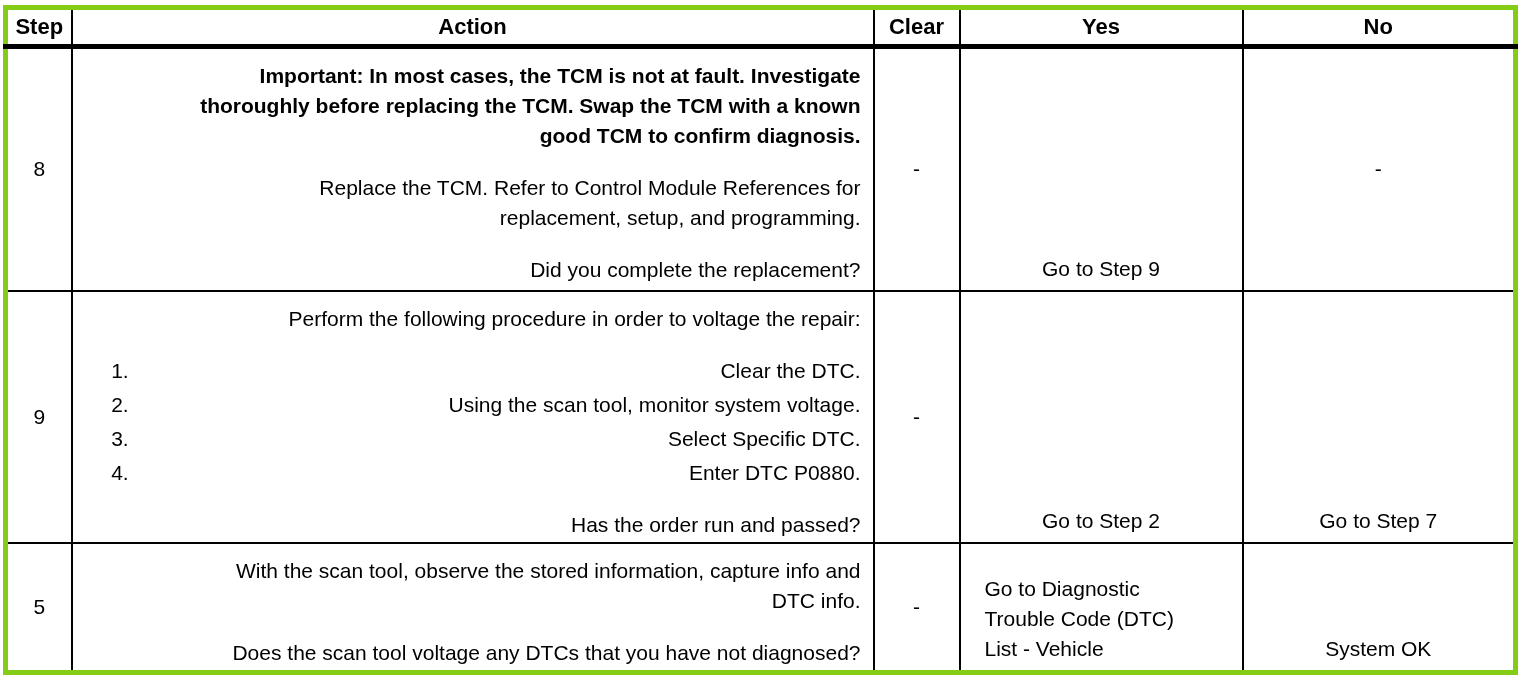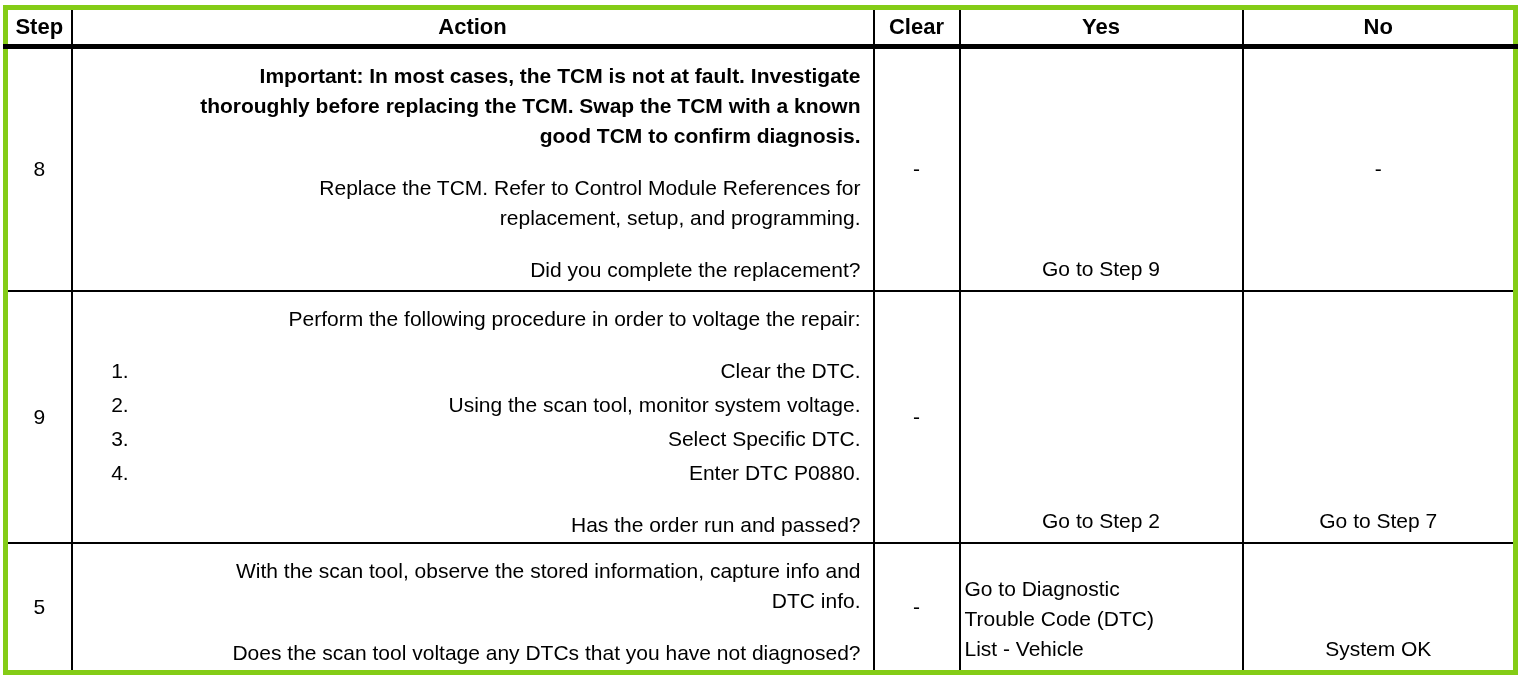--- a/index.html
+++ b/index.html
@@ -64,21 +64,21 @@
     text-align: center;
     vertical-align: bottom;
     padding: 0 6px 6px 6px;
   }
   td.cell-out.v-mid {
     vertical-align: middle;
     padding-bottom: 0;
   }
   td.cell-out.h-left {
     text-align: left;
-    padding-left: 4px;
+    padding-left: 24px;
   }
 
   .para {
     margin: 0 0 22px 0;
     white-space: pre-line;
   }
   .para.important { font-weight: bold; }
   .question {
     margin: 0;
     white-space: pre-line;

